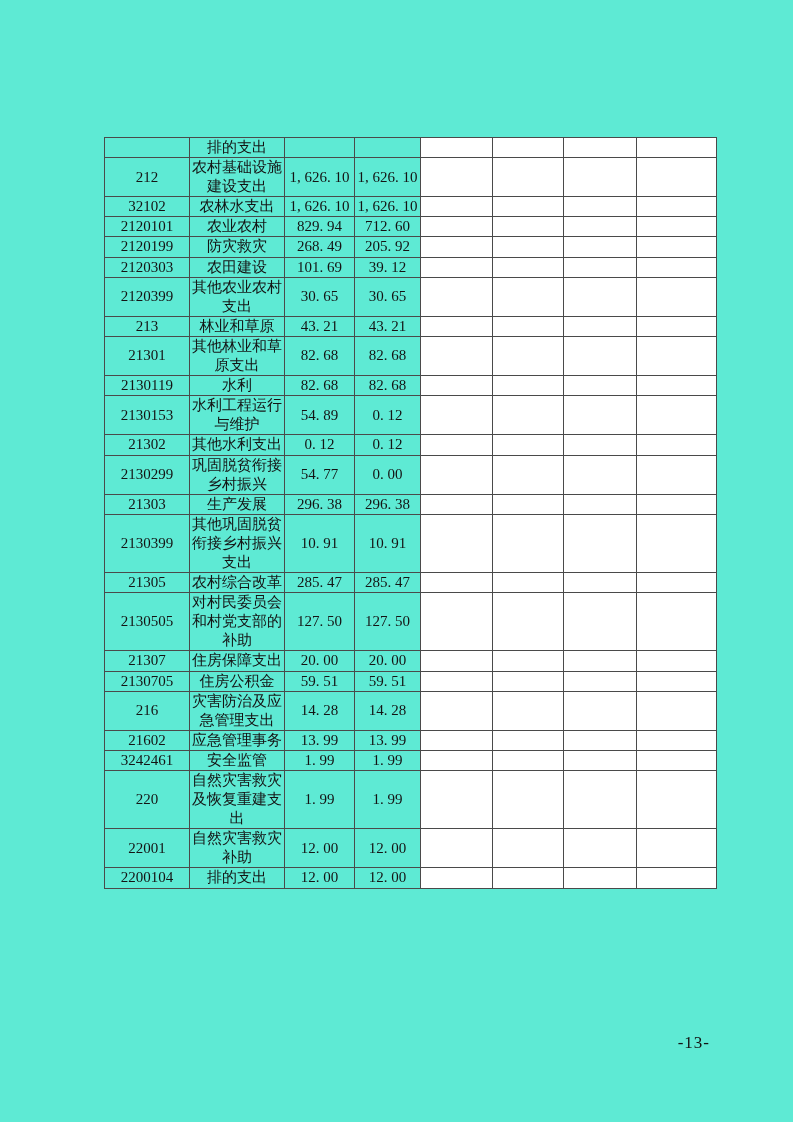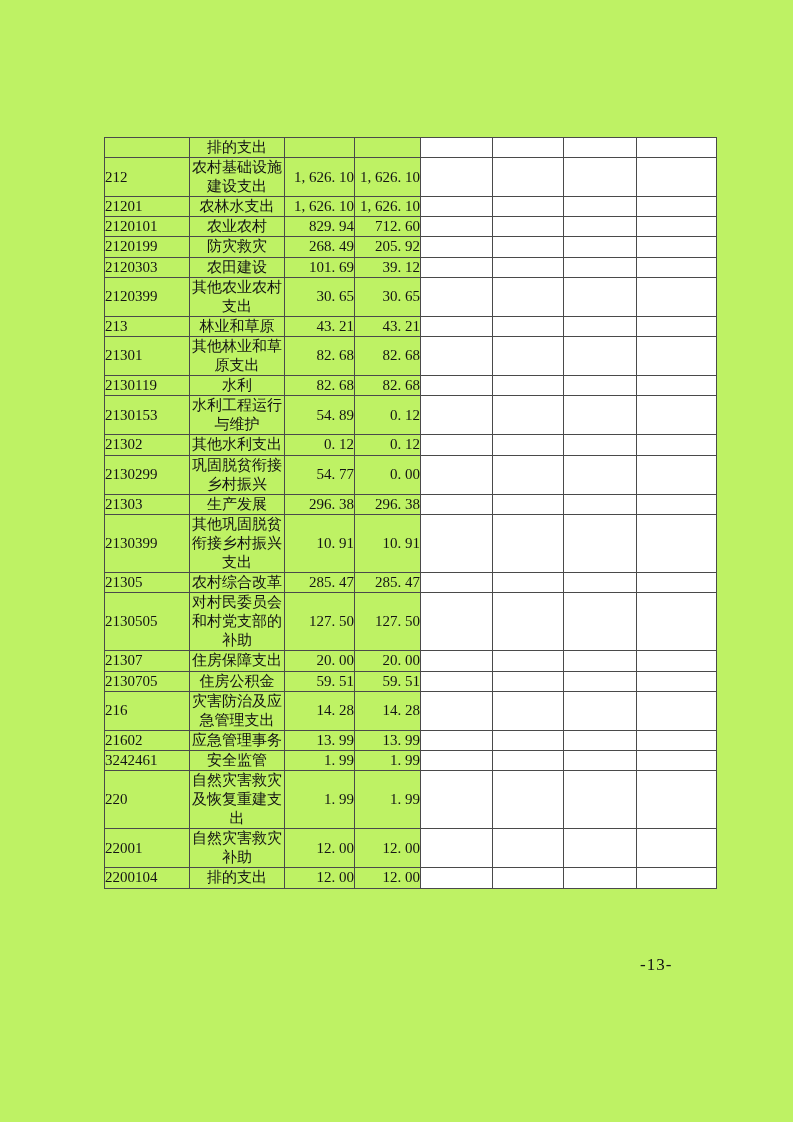--- a/index.html
+++ b/index.html
@@ -2,21 +2,21 @@
 <html><head>
 <meta charset="utf-8">
 <style>
   * { margin: 0; padding: 0; box-sizing: border-box; }
   html, body { background: #888; }
   .page {
     position: relative;
     width: 793px;
     height: 1122px;
     margin: 0 auto;
-    background: #bef264;
+    background: #5eead4;
     overflow: hidden;
     font-family: "Liberation Serif", "DejaVu Serif", serif;
     color: #141414;
   }
   table.budget {
     position: absolute;
     left: 104px;
     top: 137px;
     width: 612px;
     border-collapse: collapse;
@@ -24,39 +24,39 @@
   }
   table.budget td {
     border: 1px solid #4a4a4a;
     font-size: 15px;
     line-height: 19.1px;
     padding: 0;
     vertical-align: middle;
     overflow: hidden;
   }
   td.code {
-    text-align: left;
+    text-align: center;
     padding-left: 2px;
     font-family: "Liberation Serif", "DejaVu Serif", serif;
   }
   td.name {
     text-align: center;
     word-break: break-all;
   }
   td.num {
-    text-align: right;
+    text-align: center;
     white-space: nowrap;
   }
   td.empty { background: #ffffff; }
   .page-number {
     position: absolute;
     left: 640px;
-    top: 955px;
+    top: 1033px;
     width: 70px;
-    text-align: left;
+    text-align: right;
     font-size: 17px;
     letter-spacing: 1px;
     color: #141414;
   }
 </style>
 </head>
 <body>
 
 <div class="page">
 
@@ -86,21 +86,21 @@
       <td class="code">212</td>
       <td class="name">农村基础设施建设支出</td>
       <td class="num">1, 626. 10</td>
       <td class="num">1, 626. 10</td>
       <td class="empty"></td>
       <td class="empty"></td>
       <td class="empty"></td>
       <td class="empty"></td>
     </tr>
         <tr>
-      <td class="code">21201</td>
+      <td class="code">32102</td>
       <td class="name">农林水支出</td>
       <td class="num">1, 626. 10</td>
       <td class="num">1, 626. 10</td>
       <td class="empty"></td>
       <td class="empty"></td>
       <td class="empty"></td>
       <td class="empty"></td>
     </tr>
         <tr>
       <td class="code">2120101</td>

